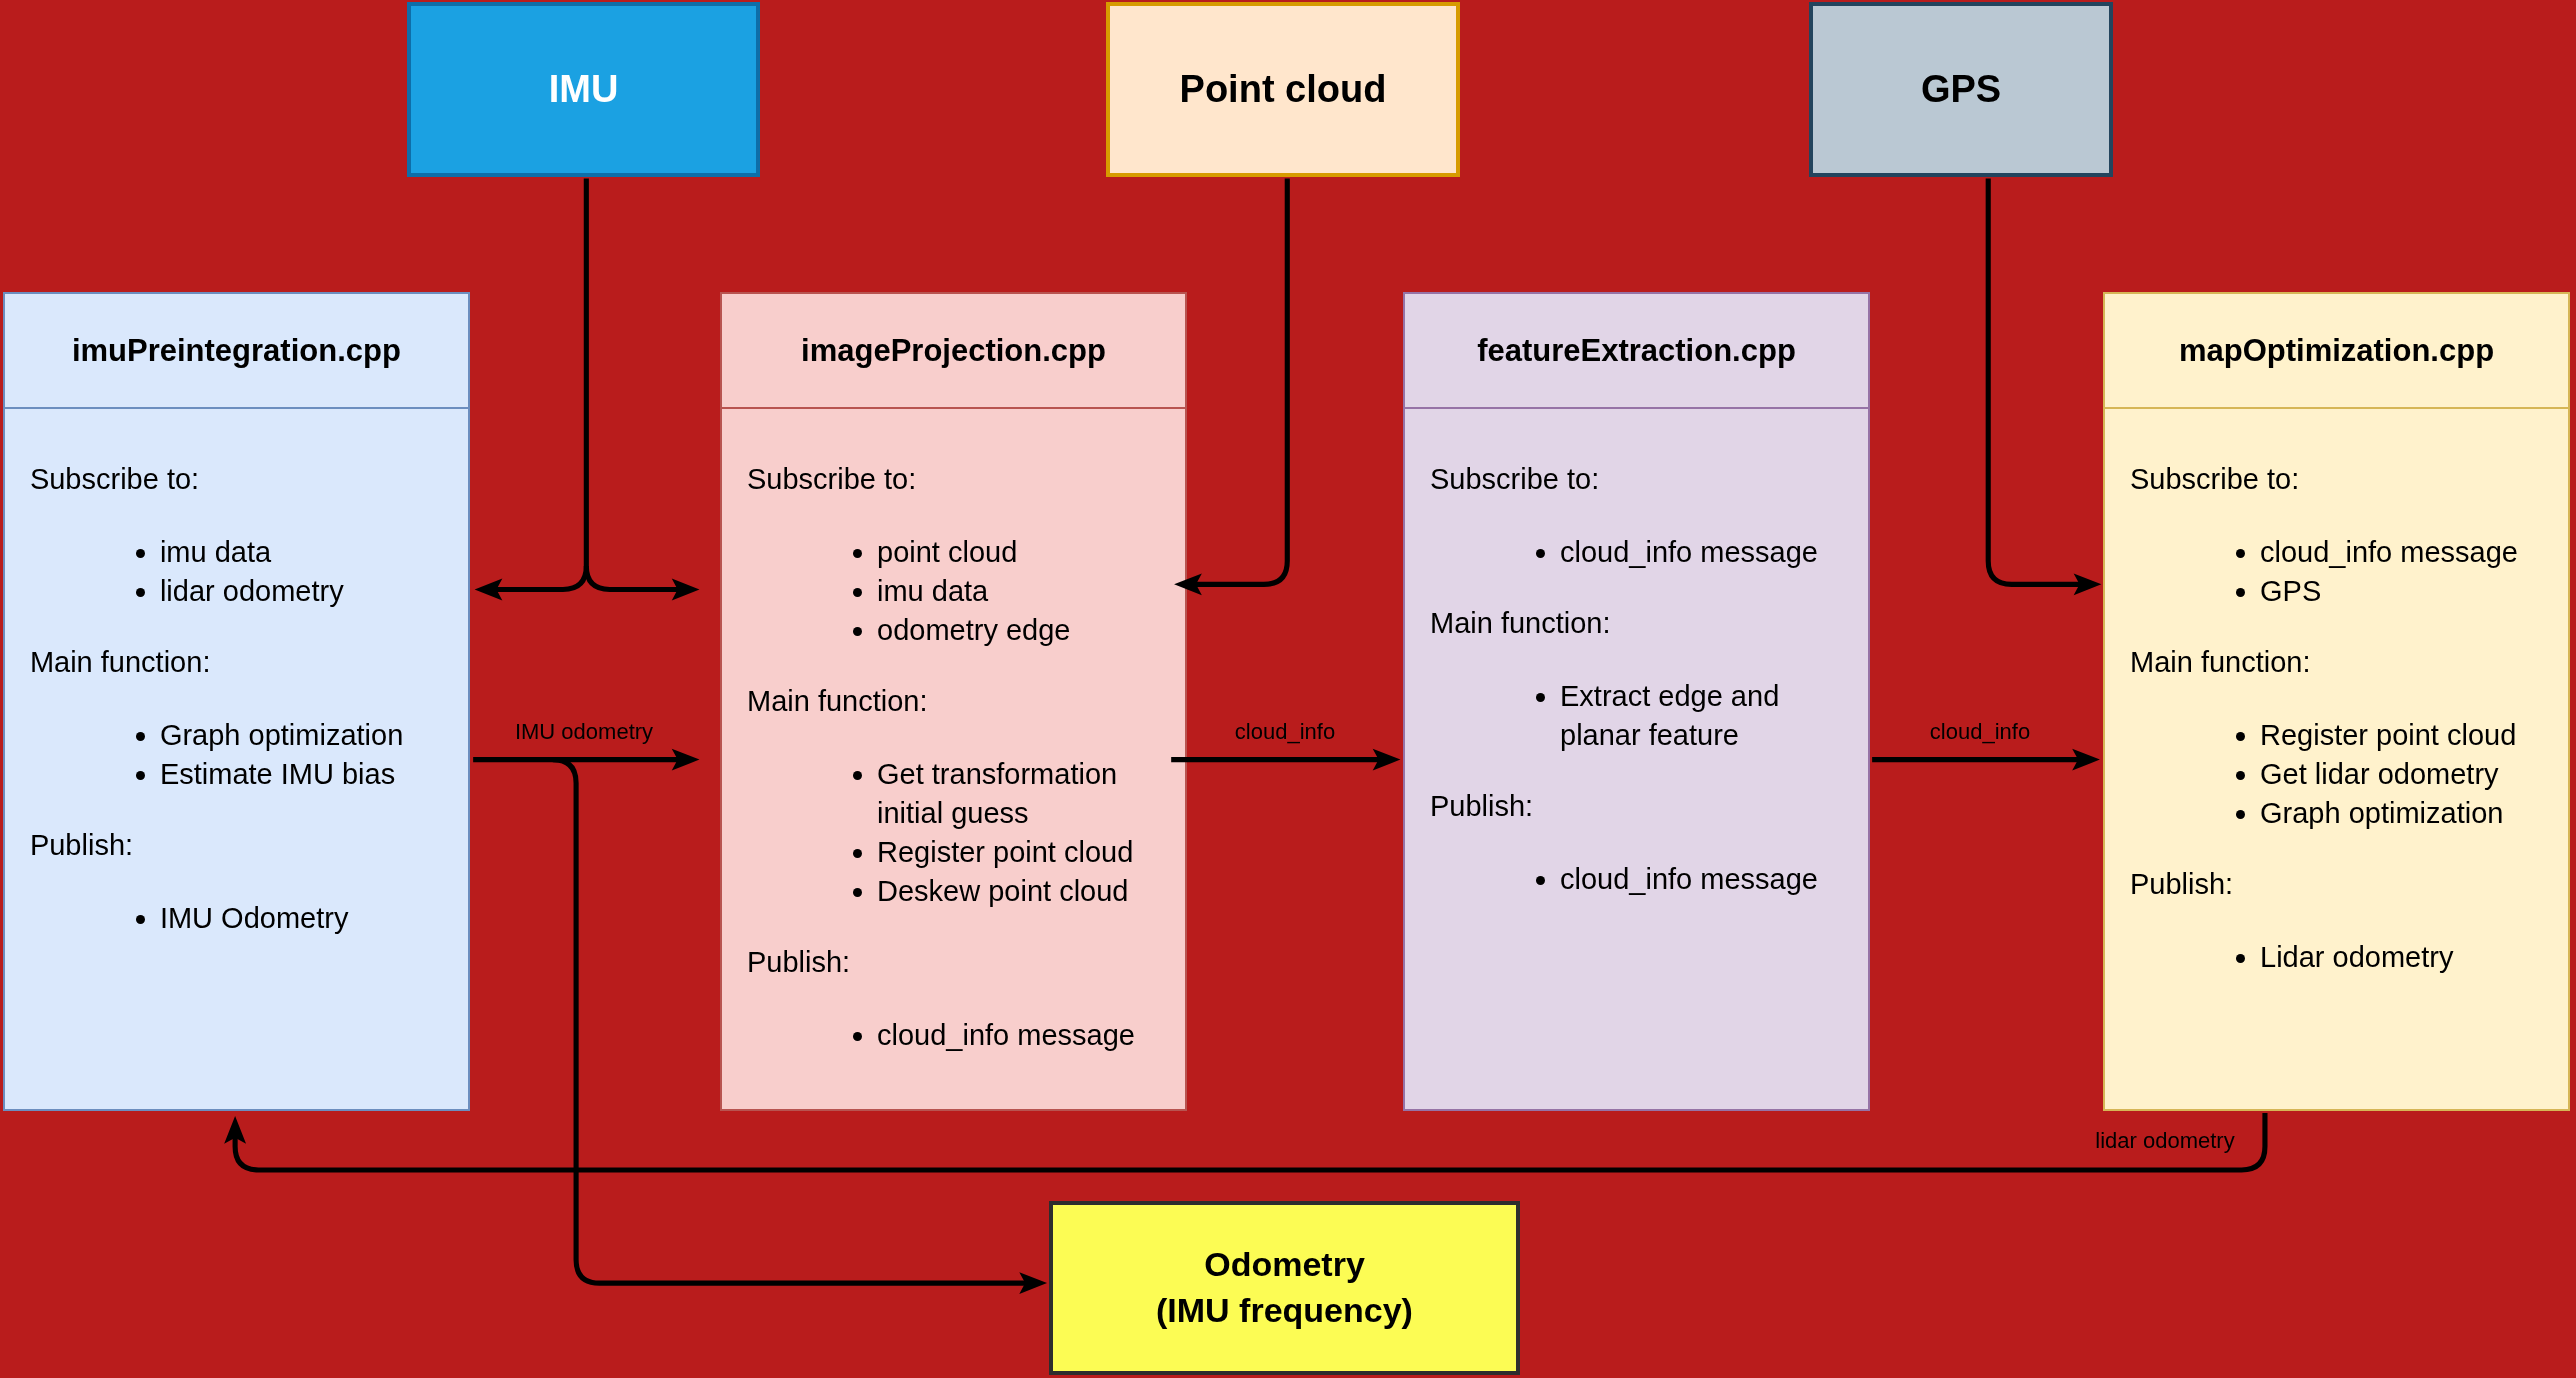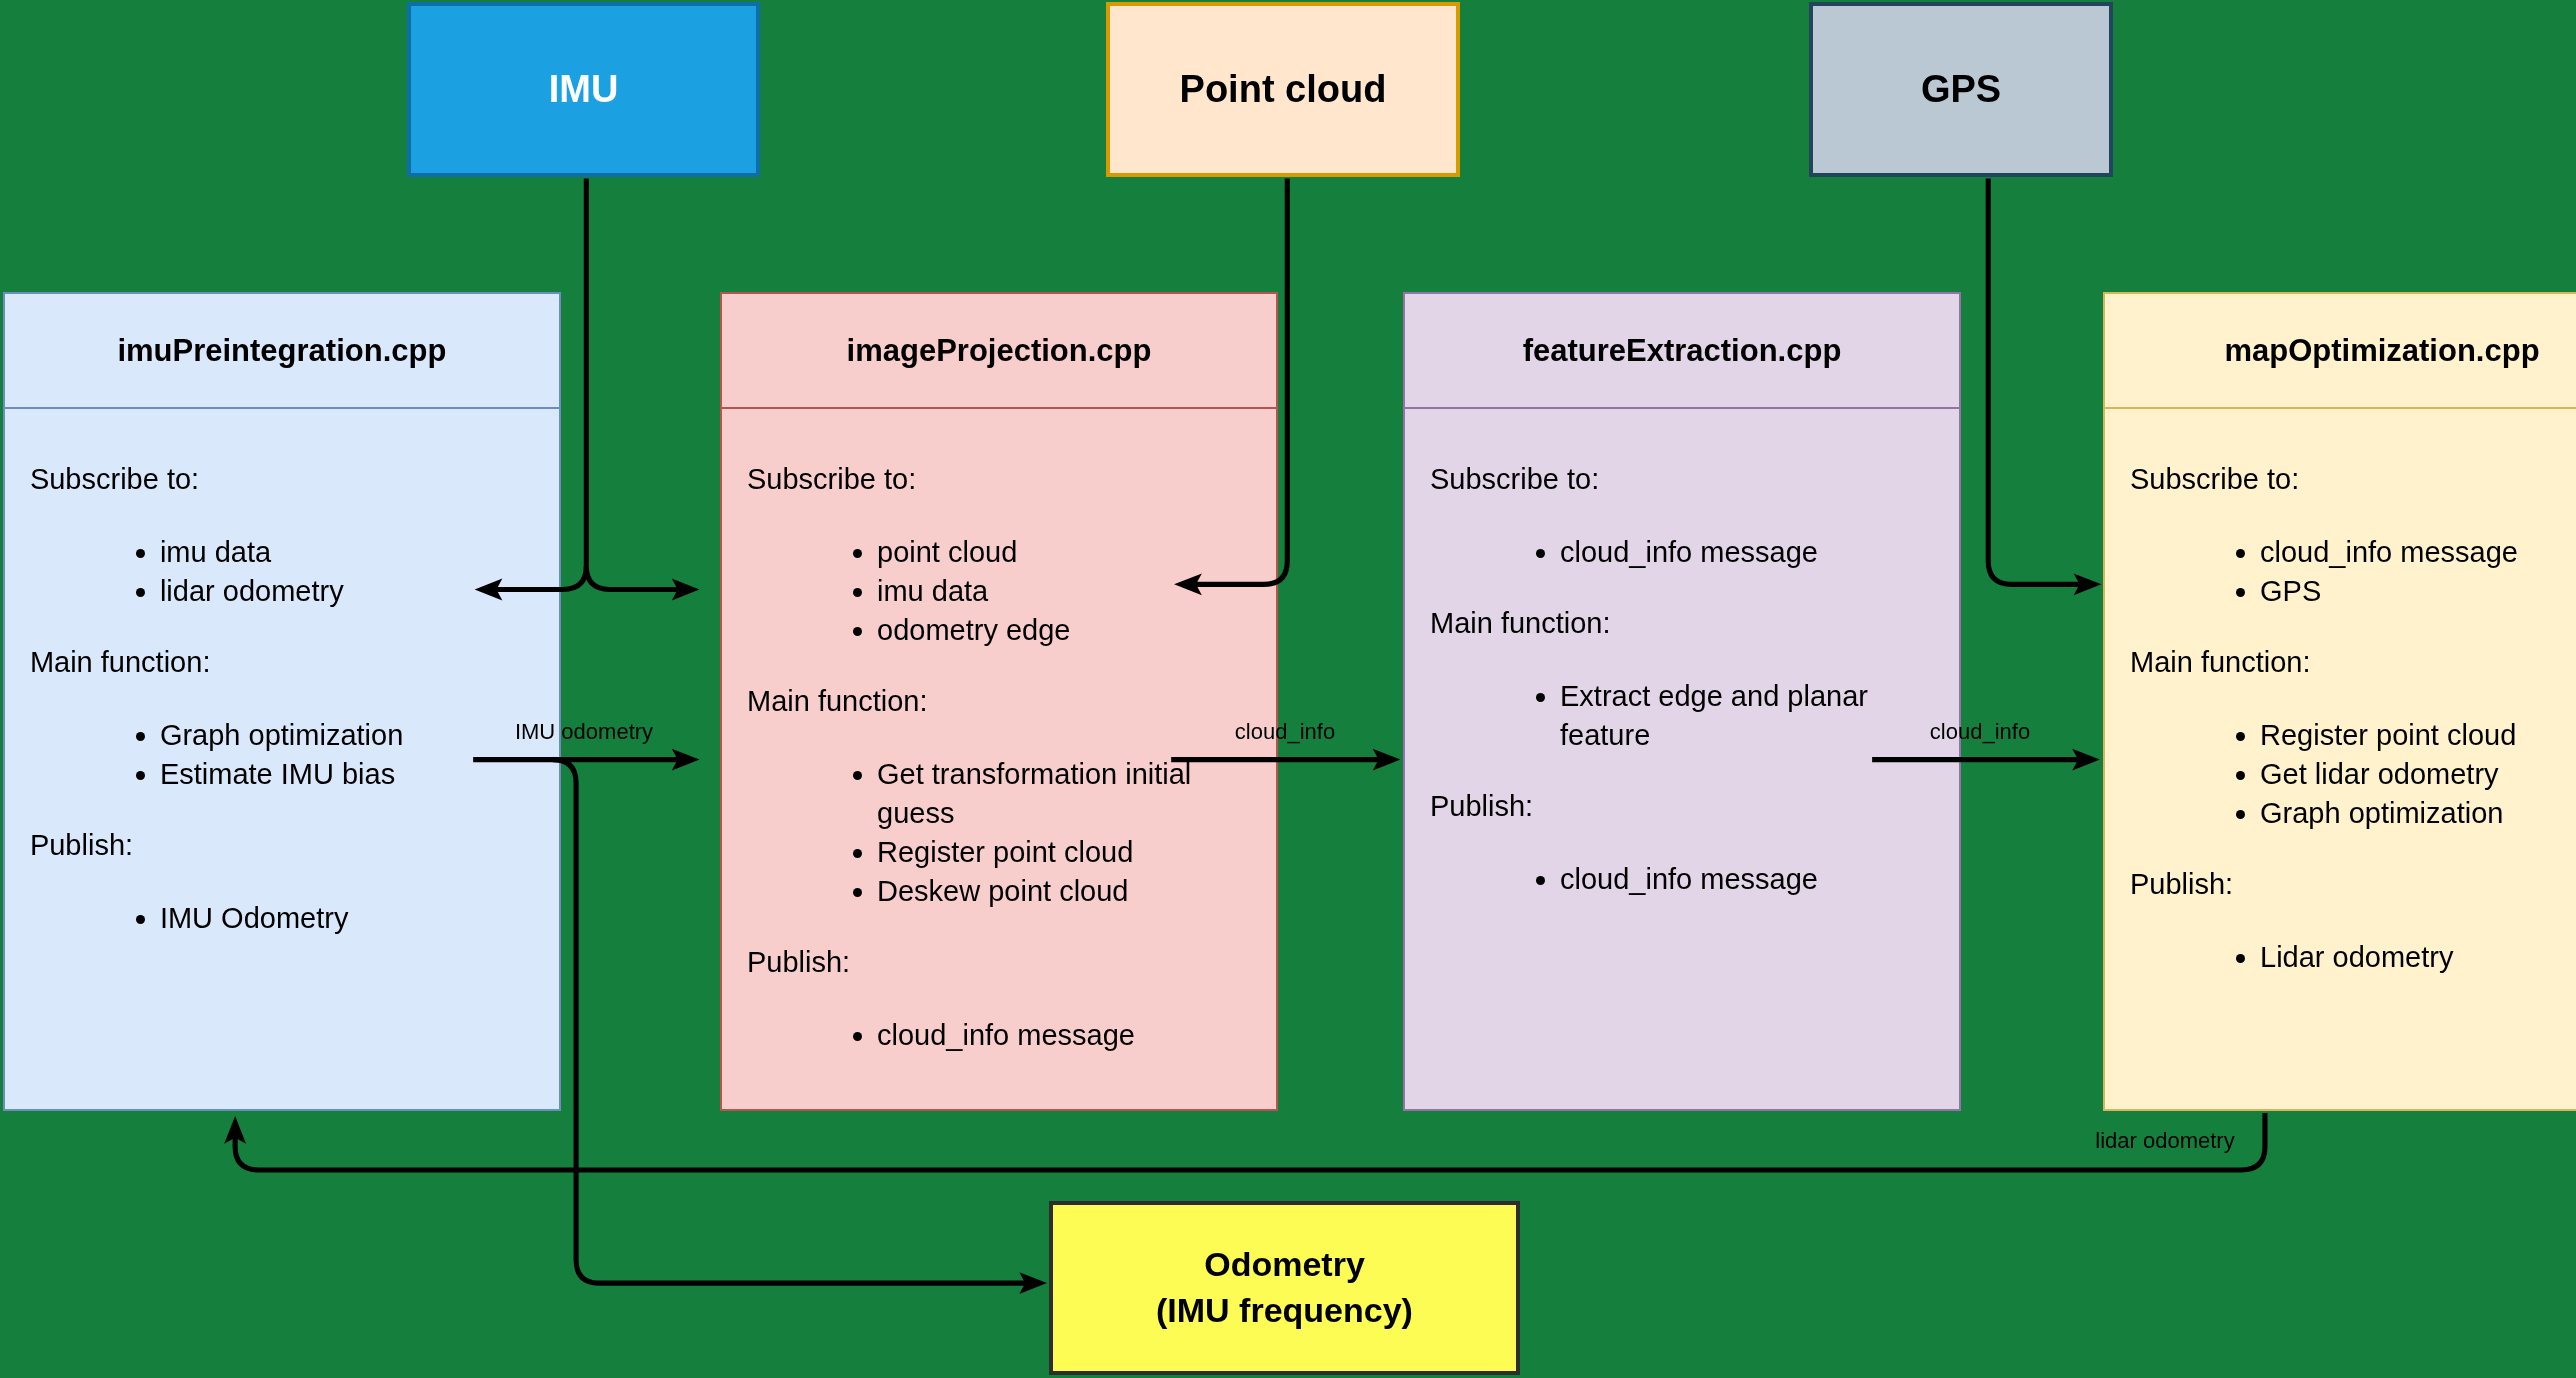--- a/index.html
+++ b/index.html
@@ -1,29 +1,29 @@
 <!DOCTYPE html>
 <html style="font-size:11.7px"><head>
 <meta charset="utf-8">
 <style>
   html,body{margin:0;padding:0;background:#ffffff;}
   .stage{
-    position:relative;width:2576px;height:1379px;background:#15803d;
+    position:relative;width:2576px;height:1379px;background:#b91c1c;
     font-family:"Liberation Sans", sans-serif;color:#000;overflow:hidden;
   }
   
   .src{
     position:absolute;top:1.5px;height:175px;box-sizing:border-box;
     display:flex;align-items:center;justify-content:center;
     font-size:38px;font-weight:bold;
     background:var(--fill);border:4.4px solid var(--stroke);
   }
   
   .card{
-    position:absolute;top:292px;height:819px;width:558px;box-sizing:border-box;
+    position:absolute;top:292px;height:819px;width:467px;box-sizing:border-box;
     background:var(--fill);border:2.9px solid var(--stroke);
   }
   .card-header{
     height:115px;box-sizing:border-box;border-bottom:2.9px solid var(--stroke);
     display:flex;align-items:center;justify-content:center;
     font-size:31px;font-weight:bold;
   }
   .card-body{padding:19px 25px 0 25px;font-size:29px;}
   .sec{margin:34px 0 0 0;line-height:34px;}
   .card-body ul{margin:37px 0 0 0;padding:0 0 0 130px;list-style:disc;}

